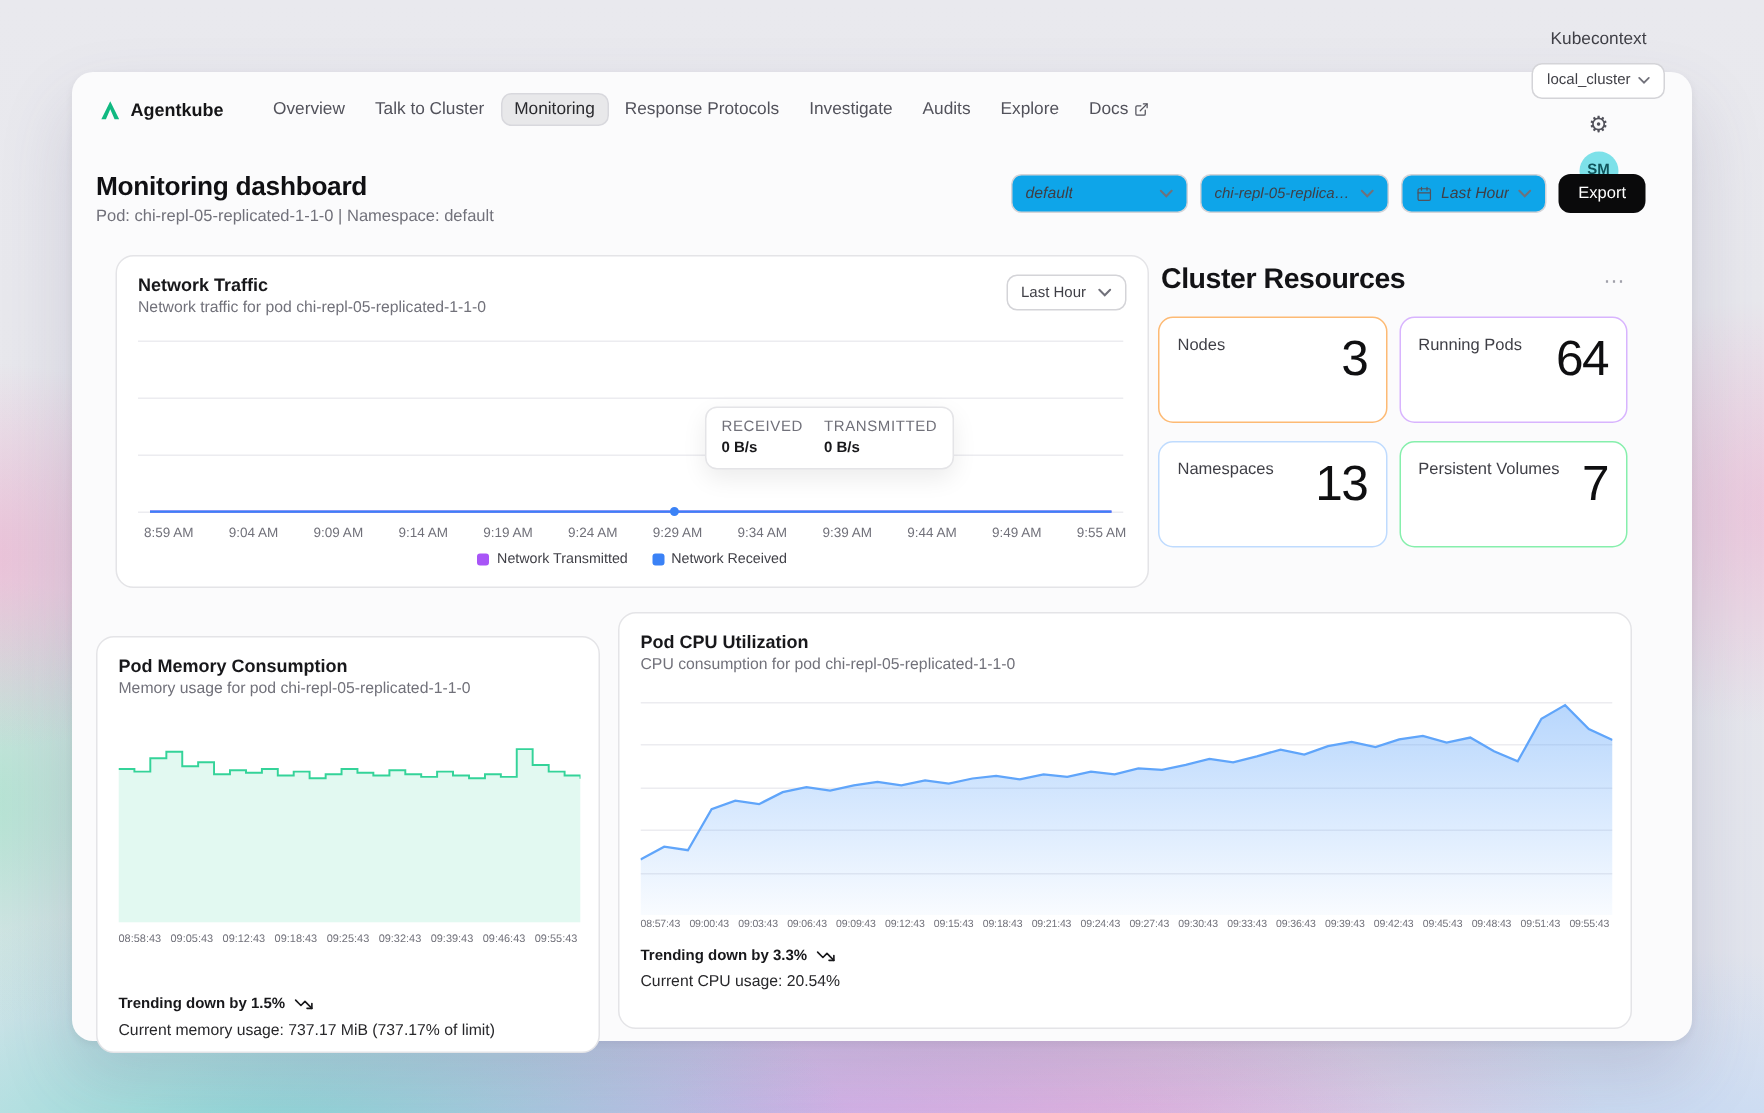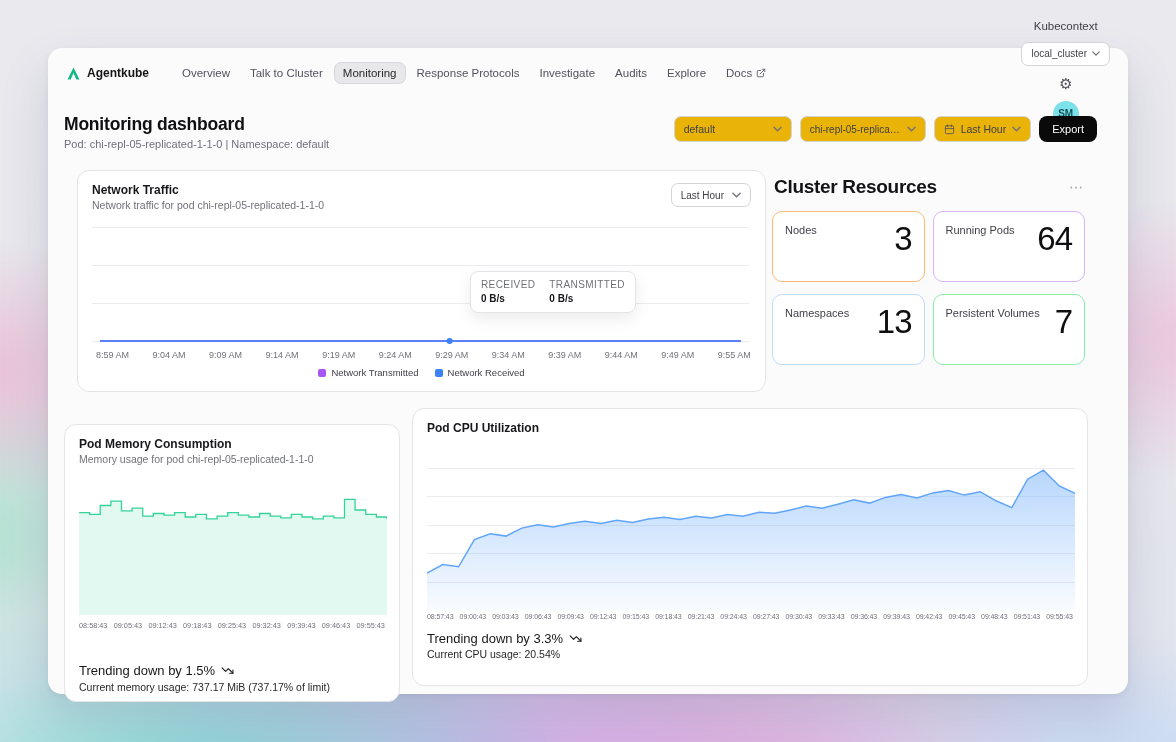--- a/index.html
+++ b/index.html
@@ -32,21 +32,21 @@
   .nav-right { margin-left:auto; display:flex; align-items:center; gap:10px;flex-direction:column; }
   .kubecontext-label { font-size:11.5px; color:#3f3f46; font-weight:500; }
   .context-pill { display:inline-flex; align-items:center; gap:5px; height:24px; padding:0 9px; border:1px solid #d4d4d8; border-radius:7px; background:#fff; font-size:10px; color:#3f3f46; cursor:pointer; }
   .icon-btn { background:none; border:none; font-size:15px; color:#52525b; cursor:pointer; line-height:1; }
   .avatar { width:26px; height:26px; border-radius:50%; background:#7de1e9; color:#10555c; font-size:10px; font-weight:700; display:flex; align-items:center; justify-content:center; cursor:pointer; }
   
   .page-header { display:flex; align-items:flex-start; justify-content:space-between; padding:16px 31px 0 16px; }
   .page-title { font-size:17.5px; font-weight:700; color:#101013; letter-spacing:-.2px; }
   .page-sub { font-size:11px; color:#71717a; margin-top:3px; }
   .header-controls { display:flex; align-items:center; gap:8px; margin-top:2px; }
-  .select { display:inline-flex; align-items:center; gap:6px; height:26px; padding:0 9px; background:#eab308; border:1px solid #d4d4d8; border-radius:7px; font-size:10.5px; color:#3f3f46; cursor:pointer; }
+  .select { display:inline-flex; align-items:center; gap:6px; height:26px; padding:0 9px; background:#0ea5e9; border:1px solid #d4d4d8; border-radius:7px; font-size:10.5px; color:#3f3f46; cursor:pointer;font-style:italic; }
   .select .val { white-space:nowrap; overflow:hidden; text-overflow:ellipsis; }
   .select.ns { width:118px; justify-content:space-between; }
   .select.pod { width:126px; justify-content:space-between; font-size:10px; }
   .export-btn { height:26px; padding:0 13px; background:#0a0a0b; color:#fff; border:none; border-radius:8px; font-size:11px; font-weight:500; cursor:pointer; }
   
   .card { position:absolute; background:#fff; border:1px solid #e4e4e7; border-radius:12px; overflow:hidden; }
   .card-head { display:flex; justify-content:space-between; align-items:flex-start; }
   .card-title { font-size:12px; font-weight:700; color:#18181b; }
   .card-sub { font-size:10.5px; color:#71717a; margin-top:2px; }
   .card-select { display:inline-flex; align-items:center; gap:8px; height:24px; padding:0 9px; background:#fff; border:1px solid #d4d4d8; border-radius:7px; font-size:10px; color:#3f3f46; cursor:pointer; }
@@ -73,21 +73,21 @@
   
   .memory-card { left:16px; top:360px; width:336px; height:278px; padding:12px 14px;margin-top:16px; }
   .memory-chart { position:absolute; left:14px; top:62px; width:308px; height:128px; }
   .memory-xticks { left:14px; right:14px; top:196px; font-size:7.3px; }
   .cpu-card { left:364px; top:360px; width:676px; height:278px; padding:12px 14px; }
   .cpu-chart { position:absolute; left:14px; top:56px; width:648px; height:145px; }
   .cpu-xticks { left:14px; right:14px; top:204px; font-size:7px; letter-spacing:-.1px; }
   .trend-row { position:absolute; left:14px; display:flex; align-items:center; gap:6px; }
   .memory-trend { top:238px; }
   .cpu-trend { top:222px; }
-  .trend-text { font-size:13px; font-weight:400; color:#18181b; }
+  .trend-text { font-size:10px; font-weight:700; color:#18181b; }
   .trend-icon { color:#18181b; display:inline-flex; }
   .usage-text { position:absolute; left:14px; font-size:10.5px; color:#27272a; }
   .memory-usage { top:256px; }
   .cpu-usage { top:239px; }
   .chev { flex:none; }
 </style>
 </head>
 <body>
 
 <div class="app">
@@ -285,20 +285,21 @@
             <polyline points="22 17 13.5 8.5 8.5 13.5 2 7"></polyline>
             <polyline points="16 17 22 17 22 11"></polyline>
           </svg>
       </span>
     </div>
     <div class="usage-text memory-usage">Current memory usage: 737.17 MiB (737.17% of limit)</div>
   </section>
 
   <section class="card cpu-card">
     <div class="card-title">Pod CPU Utilization</div>
+    <div class="card-sub">CPU consumption for pod chi-repl-05-replicated-1-1-0</div>
     <svg class="cpu-chart" viewBox="0 0 648 145">
         <line x1="0" x2="648" y1="117.5" y2="117.5" stroke="#ececf0"></line>
         <line x1="0" x2="648" y1="88.5" y2="88.5" stroke="#ececf0"></line>
         <line x1="0" x2="648" y1="60.5" y2="60.5" stroke="#ececf0"></line>
         <line x1="0" x2="648" y1="31.5" y2="31.5" stroke="#ececf0"></line>
         <line x1="0" x2="648" y1="3.5" y2="3.5" stroke="#ececf0"></line>
         <defs>
           <linearGradient id="cpuGrad" x1="0" y1="0" x2="0" y2="1">
             <stop offset="0%" stop-color="#60a5fa" stop-opacity="0.45"></stop>
             <stop offset="100%" stop-color="#60a5fa" stop-opacity="0.04"></stop>

